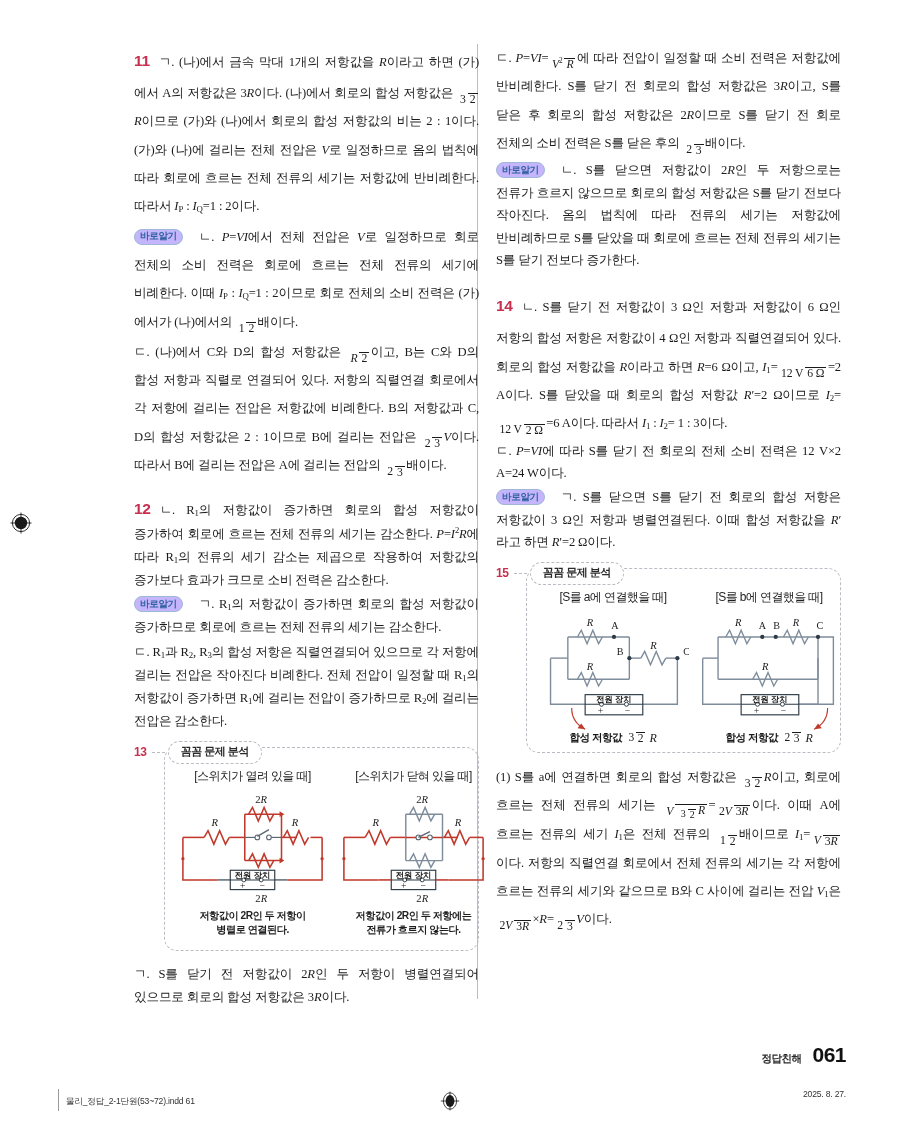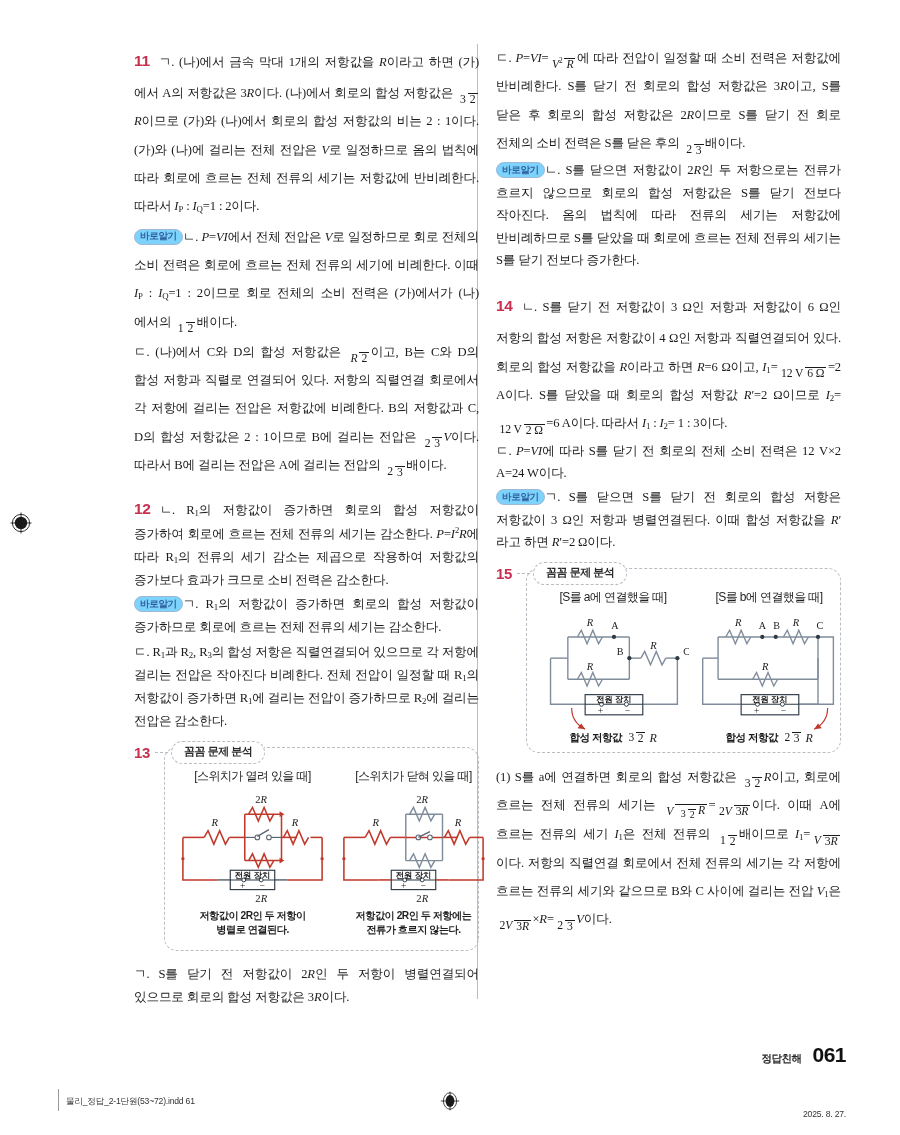--- a/index.html
+++ b/index.html
@@ -58,29 +58,29 @@
     letter-spacing: -0.3px;
     margin-right: 9px;
     vertical-align: baseline;
   }
 
   .badge {
     display: inline-block;
     border: 1px solid #9fb8d8;
     border-radius: 9px;
     color: #2f5f9e;
-    background: #7dd3fc;
+    background: #c4b5fd;
     font-family: "Liberation Sans", sans-serif;
     font-size: 9.6px;
     font-weight: bold;
     padding: 0.5px 5px 1.5px 5px;
     line-height: 1.25;
     letter-spacing: -0.4px;
     vertical-align: 1.5px;
-    margin-right: 0;
+    margin-right: 16px;
   }
 
   .it { font-style: italic; font-family: "Liberation Serif", serif; }
 
   .sub { font-size: 0.7em; vertical-align: -0.28em; }
 
   
   .frac {
     display: inline-flex;
     align-items: center;
@@ -99,21 +99,21 @@
     border-radius: 13px;
     padding: 20px 10px 12px 10px;
     margin-left: 30px;
   }
   .analysis-head {
     position: absolute;
     left: 0; top: -6px;
     display: flex; align-items: center;
     z-index: 3;
   }
-  .analysis-head .qnum { margin-right: 4px; font-size: 15px; }
+  .analysis-head .qnum { margin-right: 4px; font-size: 12px; }
   .dashlink {
     width: 13px; height: 1px;
     border-top: 1.4px dashed #b9bcc2;
     margin: 0 3px 0 1px;
   }
   .pill {
     background: #ffffff;
     border: 1.4px dashed #b9bcc2;
     border-radius: 12px;
     padding: 2.5px 12px 3.5px 12px;
@@ -175,21 +175,21 @@
   .runfoot .rule {
     position: absolute; left: 58px; top: 0;
     width: 1px; height: 22px; background: #9a9a9a;
   }
   .runfoot .fname {
     position: absolute; left: 66px; top: 7px;
     font-family: "Liberation Sans", sans-serif;
     font-size: 8.6px; color: #333; letter-spacing: -0.2px;
   }
   .runfoot .date {
-    position: absolute; right: 54px; top: 20px;
+    position: absolute; right: 54px; top: 0;
     font-family: "Liberation Sans", sans-serif;
     font-size: 8.6px; color: #333; letter-spacing: -0.2px;
   }
   .runfoot .center-mark {
     position: absolute; left: 50%; top: 2px;
     transform: translateX(-50%);
     width: 20px; height: 20px;
   }
 </style>
 </head>

